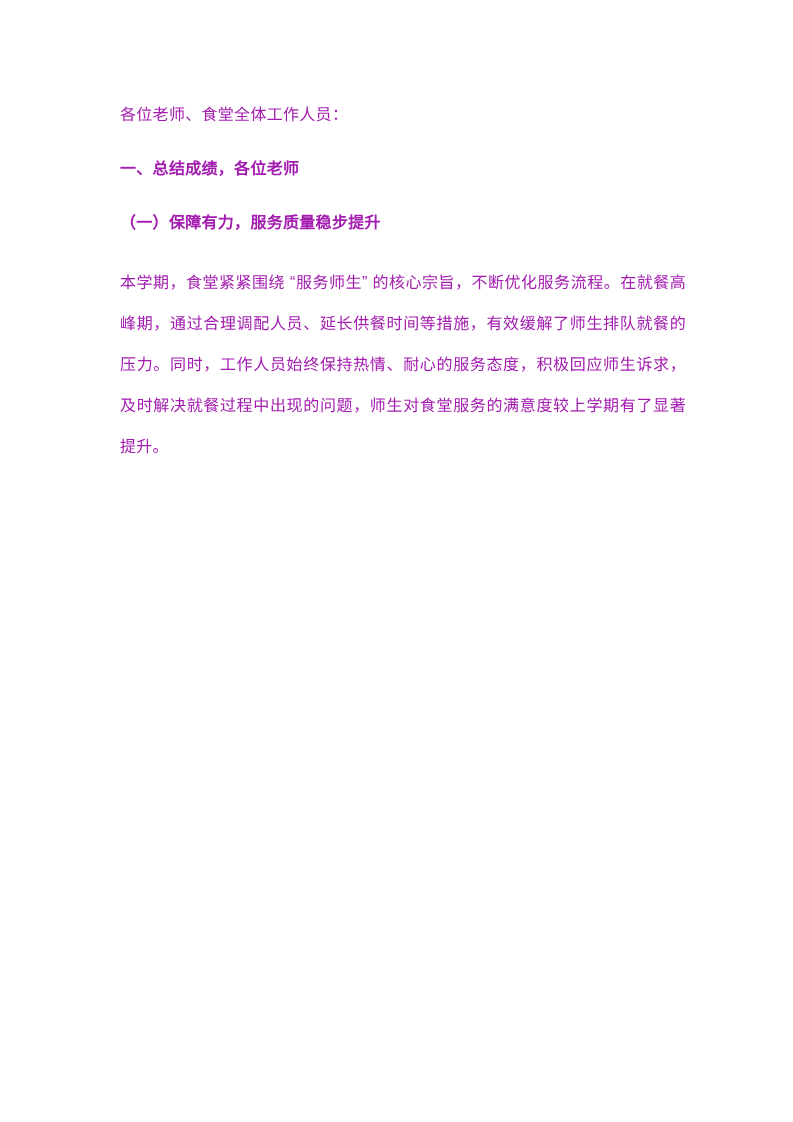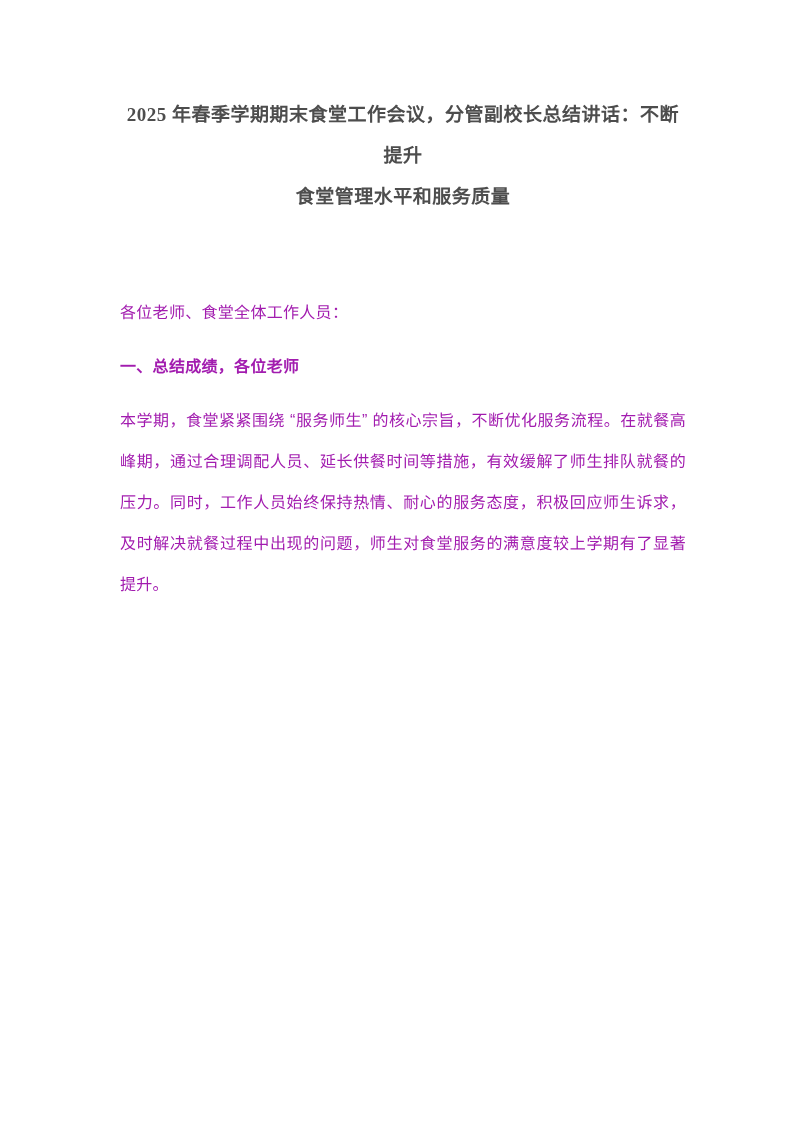--- a/index.html
+++ b/index.html
@@ -43,27 +43,24 @@
   .greeting        { margin-bottom: 21px; }
   .intro-paragraph { margin-bottom: 73px; }
   .section-heading { margin-bottom: 13px; }
   .sub-heading     { margin-bottom: 19px; }
 </style>
 </head>
 <body>
 
 <div class="doc-page">
 
-  <h1 class="doc-title">
-    <span class="title-line">2025 年春季学期期末食堂工作会议，分管副校长总结讲话：不断提升</span>
-    <span class="title-line">食堂管理水平和服务质量</span>
-  </h1>
 
   <p class="doc-body-text salutation">各位老师、食堂全体工作人员：</p>
 
 
 
   <h2 class="doc-body-text section-heading">一、总结成绩，各位老师</h2>
 
+  <h3 class="doc-body-text sub-heading">（一）保障有力，服务质量稳步提升</h3>
 
   <p class="doc-body-text body-paragraph">本学期，食堂紧紧围绕 “服务师生” 的核心宗旨，不断优化服务流程。在就餐高峰期，通过合理调配人员、延长供餐时间等措施，有效缓解了师生排队就餐的压力。同时，工作人员始终保持热情、耐心的服务态度，积极回应师生诉求，及时解决就餐过程中出现的问题，师生对食堂服务的满意度较上学期有了显著提升。</p>
 
 </div>
 
 </body></html>

